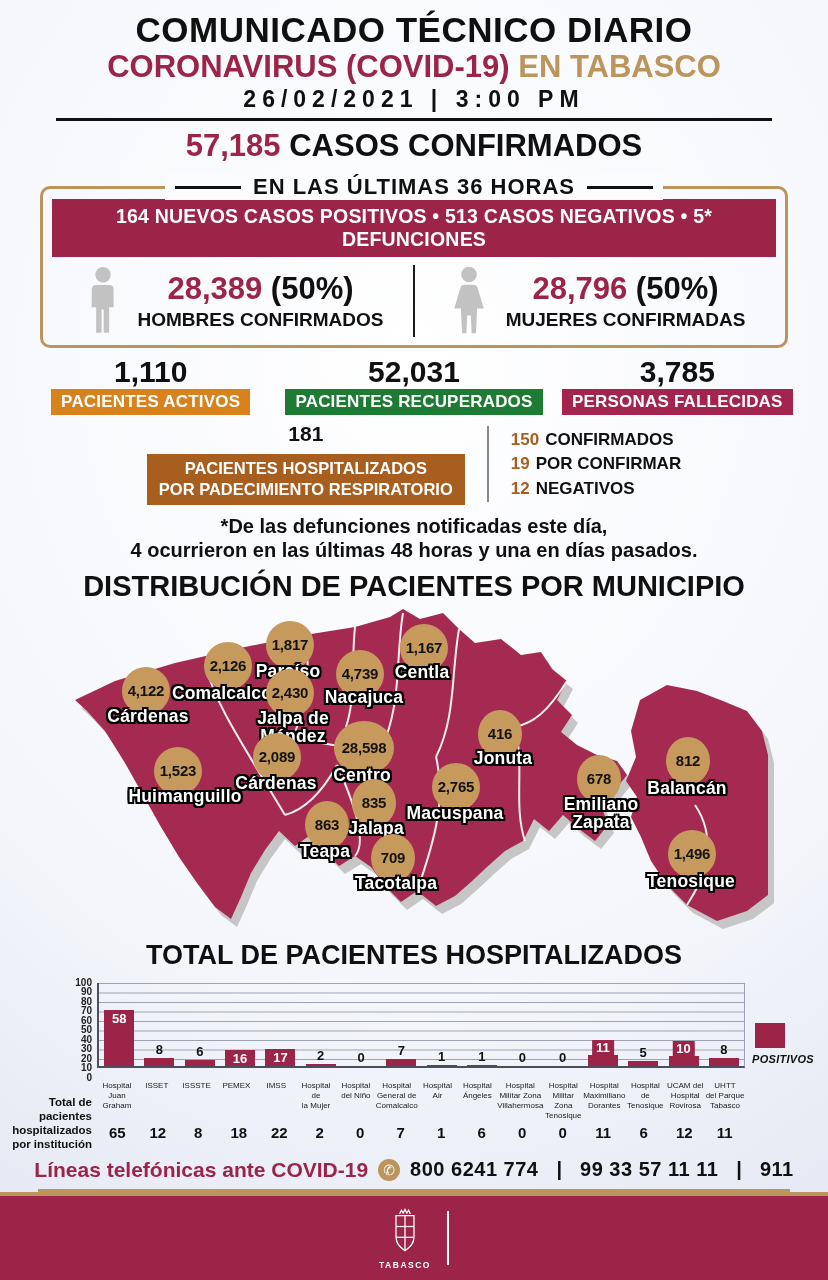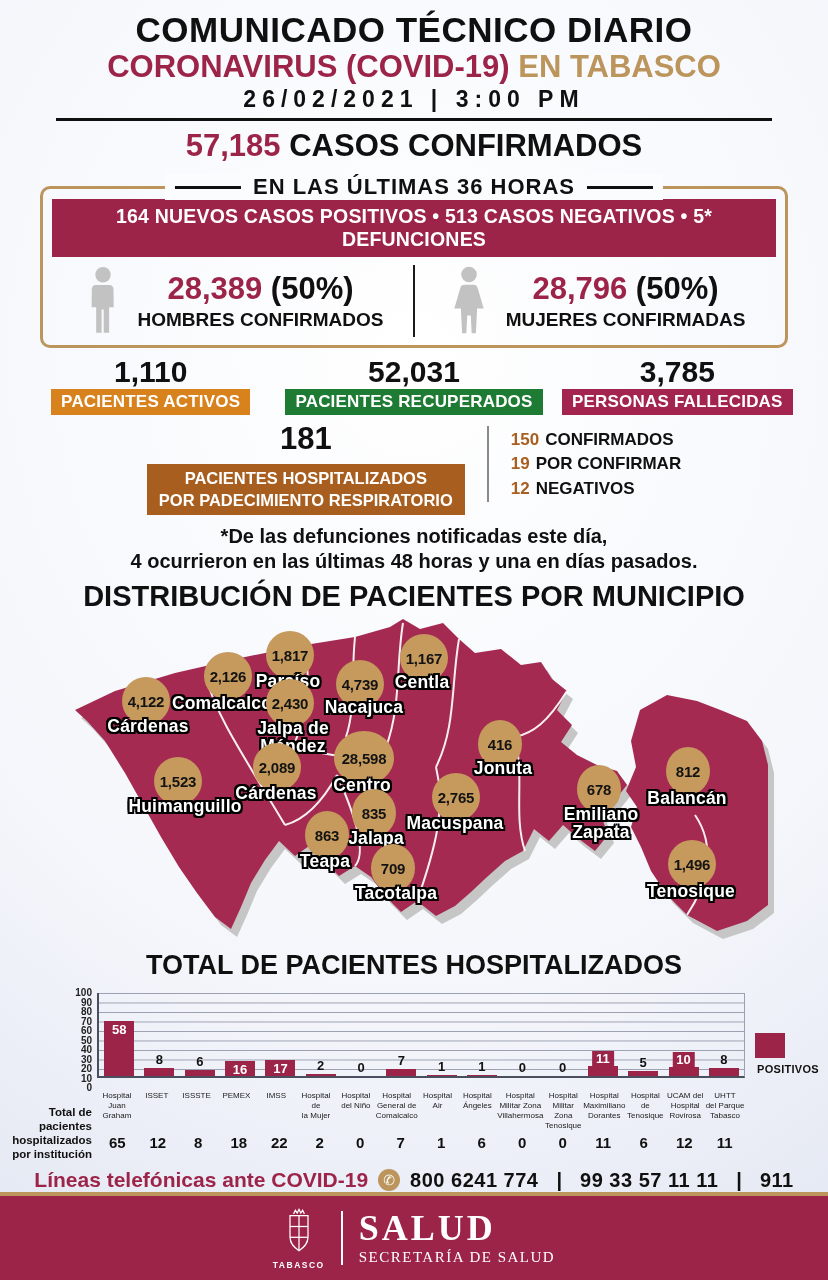--- a/index.html
+++ b/index.html
@@ -37,21 +37,21 @@
   .stats { display:flex; width:790px; margin:8px auto 0; }
   .stat { flex:1; text-align:center; }
   .stat-num { font-size:30px; font-weight:800; color:#101010; line-height:1.05; }
   .stat-chip { display:inline-block; color:#fff; font-size:17px; font-weight:700; padding:3px 10px; margin-top:1px; letter-spacing:.2px; }
   .chip-active    { background:#D8821E; }
   .chip-recovered { background:#1E7B34; }
   .chip-deceased  { background:#A3244E; }
   
   .hosp { display:flex; justify-content:center; align-items:flex-start; gap:22px; margin-top:8px; }
   .hosp-left { text-align:center; }
-  .hosp-num { font-size:31px; font-weight:800; color:#101010; line-height:1.05; }
+  .hosp-num { font-size:21px; font-weight:800; color:#101010; line-height:1.05; }
   .hosp-chip { background:#A85E1E; color:#fff; font-size:16.5px; font-weight:700; padding:4px 12px; line-height:1.3; margin-top:9px; }
   .hosp-divider { width:2px; height:76px; background:#8a8a8a; margin-top:3px; }
   .hosp-right { padding-top:5px; }
   .hosp-line { font-size:17px; font-weight:700; color:#101010; line-height:1.45; }
   .hosp-line .n { color:#A85E1E; margin-right:6px; }
   .note { text-align:center; font-size:20px; font-weight:600; color:#101010; line-height:1.22; margin-top:9px; }
   
   .map-title { text-align:center; font-size:29px; font-weight:800; color:#101010; margin-top:7px; }
   .map-box { position:relative; width:773px; height:330px; margin:2px 0 0 55px; }
   .map-box svg { position:absolute; left:0; top:0; }
@@ -77,21 +77,21 @@
   .bval.above { bottom:100%; color:#111; margin-bottom:1px; }
   .bval.chip  { bottom:100%; background:#9D2449; color:#fff; padding:0 4px; margin-bottom:0; }
   .bval.inside{ top:1px; color:#fff; }
   .cats, .tots { position:absolute; left:97px; width:648px; display:flex; justify-content:space-around; }
   .cats { top:106px; }
   .cat { flex:1; text-align:center; font-size:8px; color:#1a1a1a; line-height:1.25; white-space:pre-line; font-weight:500; }
   .tots { top:149px; }
   .tot { flex:1; text-align:center; font-size:15px; font-weight:800; color:#101010; }
   .tots-caption { position:absolute; left:0; top:120px; width:92px; text-align:right;
     font-size:11.5px; font-weight:800; color:#101010; line-height:1.22; }
-  .legend { position:absolute; left:747px; top:48px; width:72px; text-align:right; }
+  .legend { position:absolute; left:747px; top:48px; width:72px; text-align:center;font-style:italic; }
   .legend-swatch { width:30px; height:25px; background:#9D2449; margin-left:8px; }
   .legend-label { font-size:11px; font-weight:800; color:#101010; margin-top:5px; letter-spacing:.3px; }
   
   .phones { display:flex; align-items:center; justify-content:center; gap:10px; margin-top:7px; }
   .phone-label { color:#9D2449; font-size:21px; font-weight:800; }
   .phone-icon { width:22px; height:22px; border-radius:50%; background:#BC955C; color:#fff;
     display:flex; align-items:center; justify-content:center; font-size:14px; }
   .phone-num { color:#101010; font-size:20px; font-weight:800; letter-spacing:.5px; }
   .phone-sep { color:#101010; font-size:20px; font-weight:700; padding:0 8px; }
   
@@ -442,19 +442,15 @@
       <svg width="36" height="48" viewBox="0 0 40 52" fill="none" stroke="#ffffff" stroke-width="1.4">
         <path d="M14,7 l2,-4 l2,3 l2,-4 l2,4 l2,-3 l2,4"></path>
         <path d="M10,9 h20 v24 c0,8 -6,12 -10,15 c-4,-3 -10,-7 -10,-15 z"></path>
         <path d="M10,21 h20"></path>
         <path d="M20,9 v39"></path>
         <path d="M10,33 h20"></path>
       </svg>
       <div class="crest-state">TABASCO</div>
     </div>
     <div class="footer-divider"></div>
-    <div class="brand-col">
-      <div class="brand-name">SALUD</div>
-      <div class="brand-sub">SECRETARÍA DE SALUD</div>
-    </div>
   </div>
 
 </div>
 
 </body></html>

